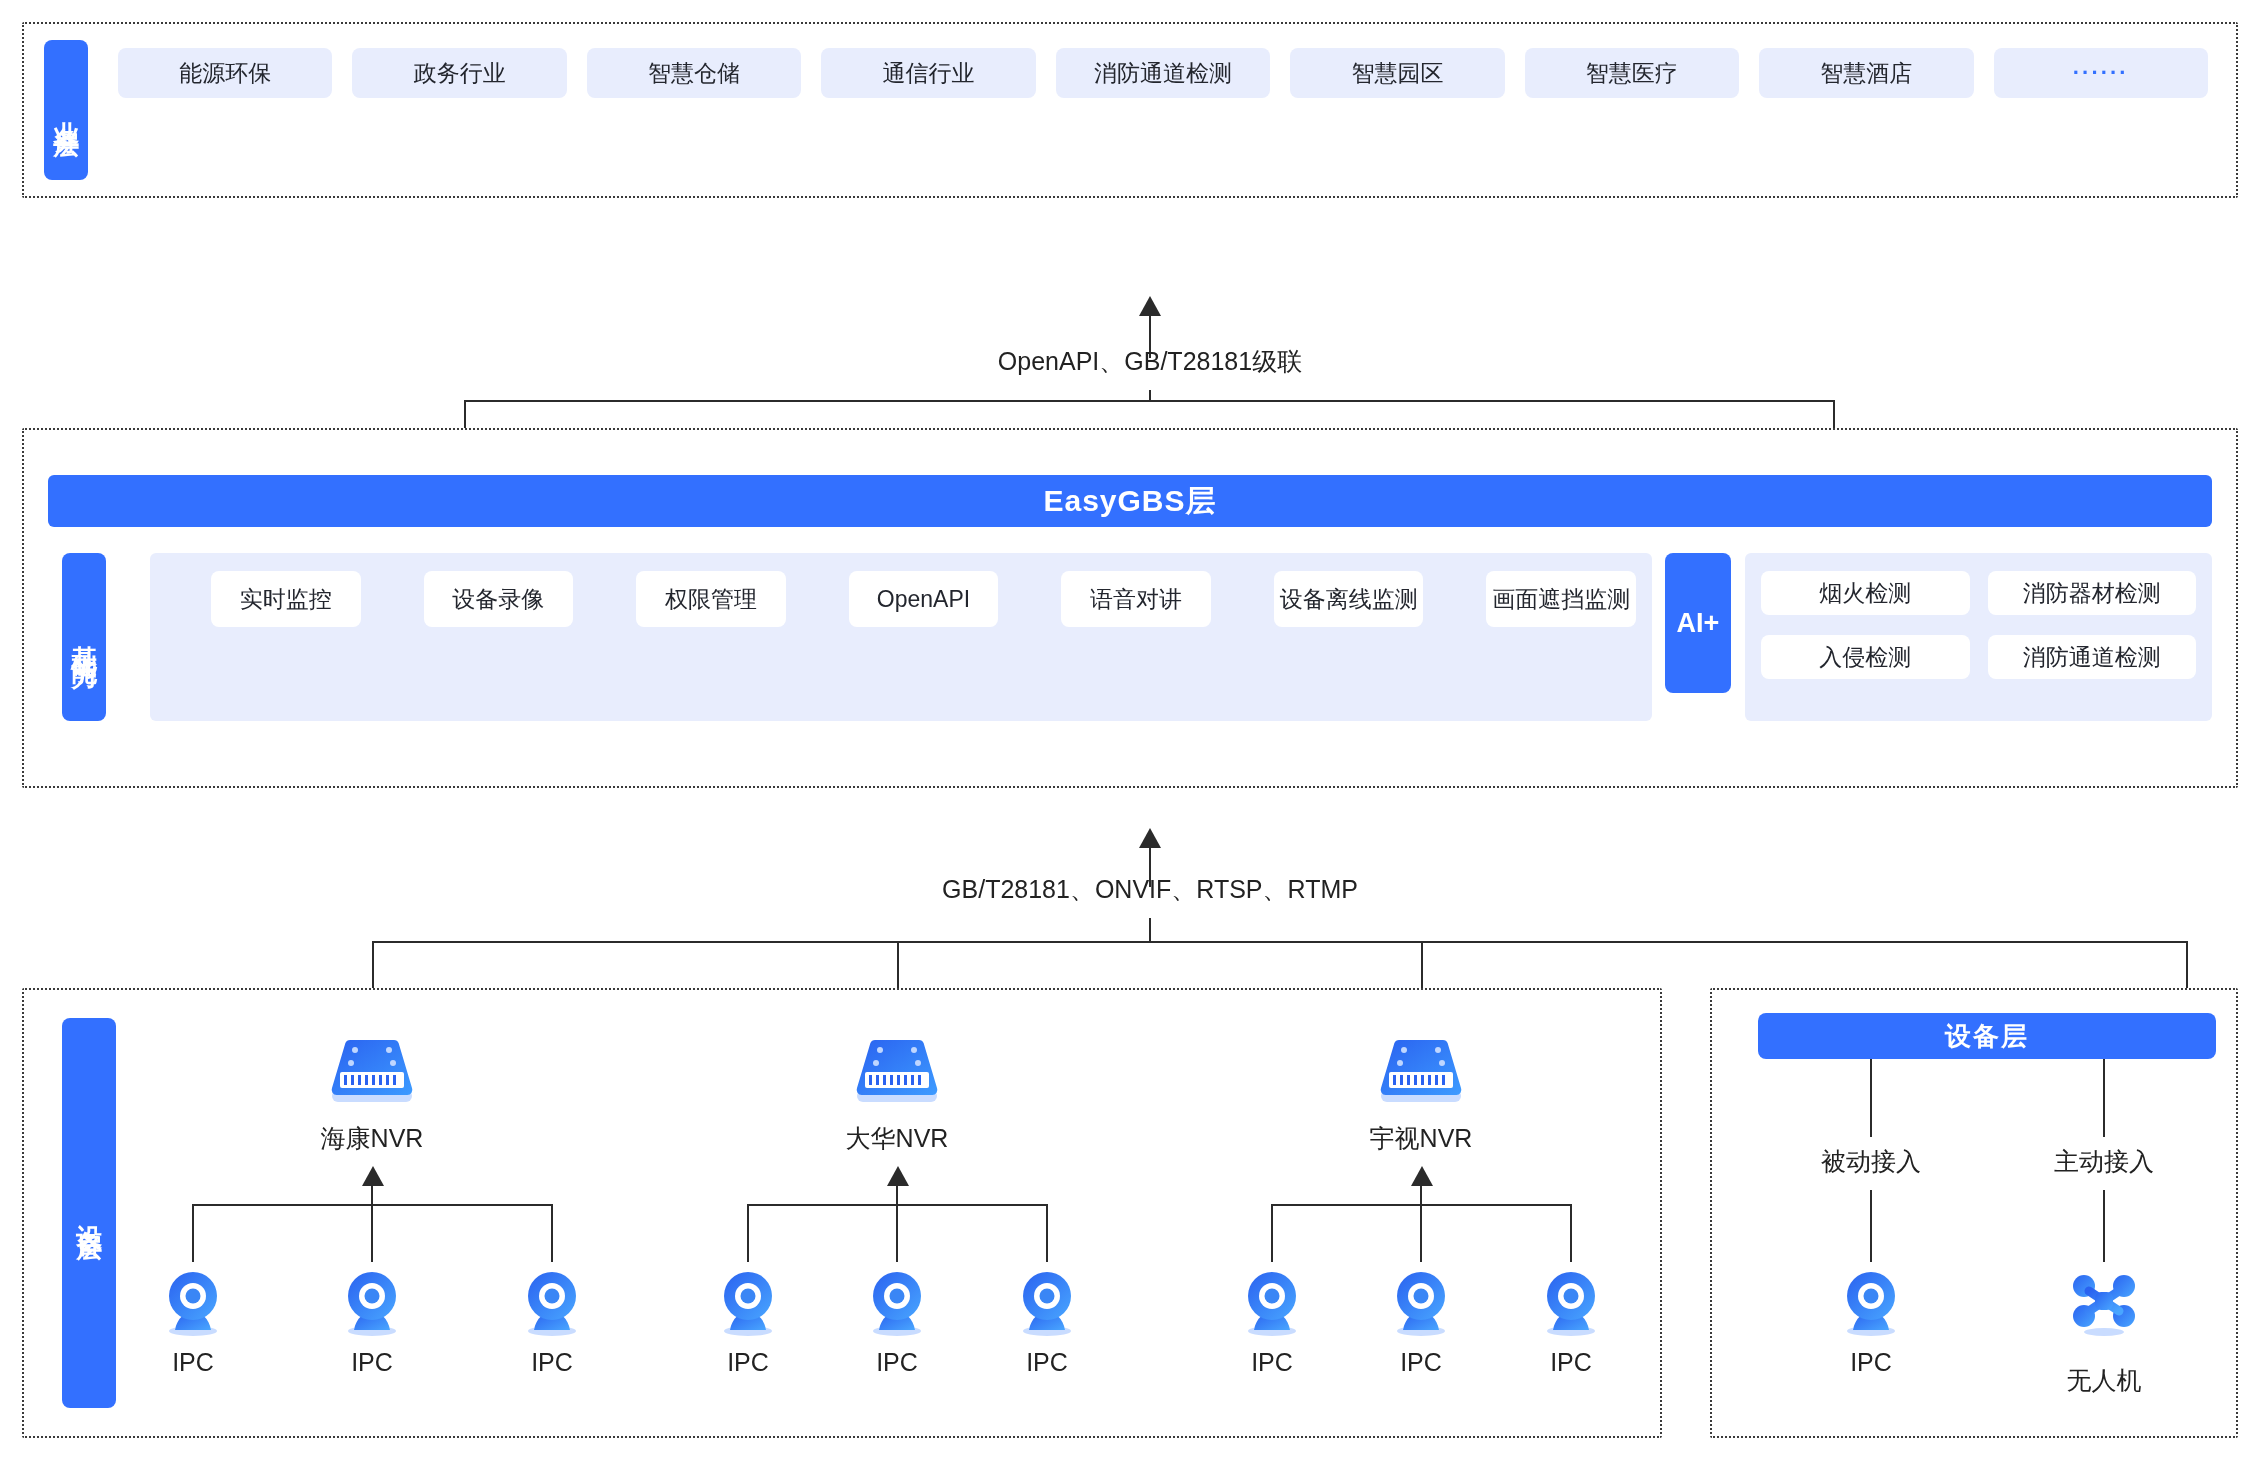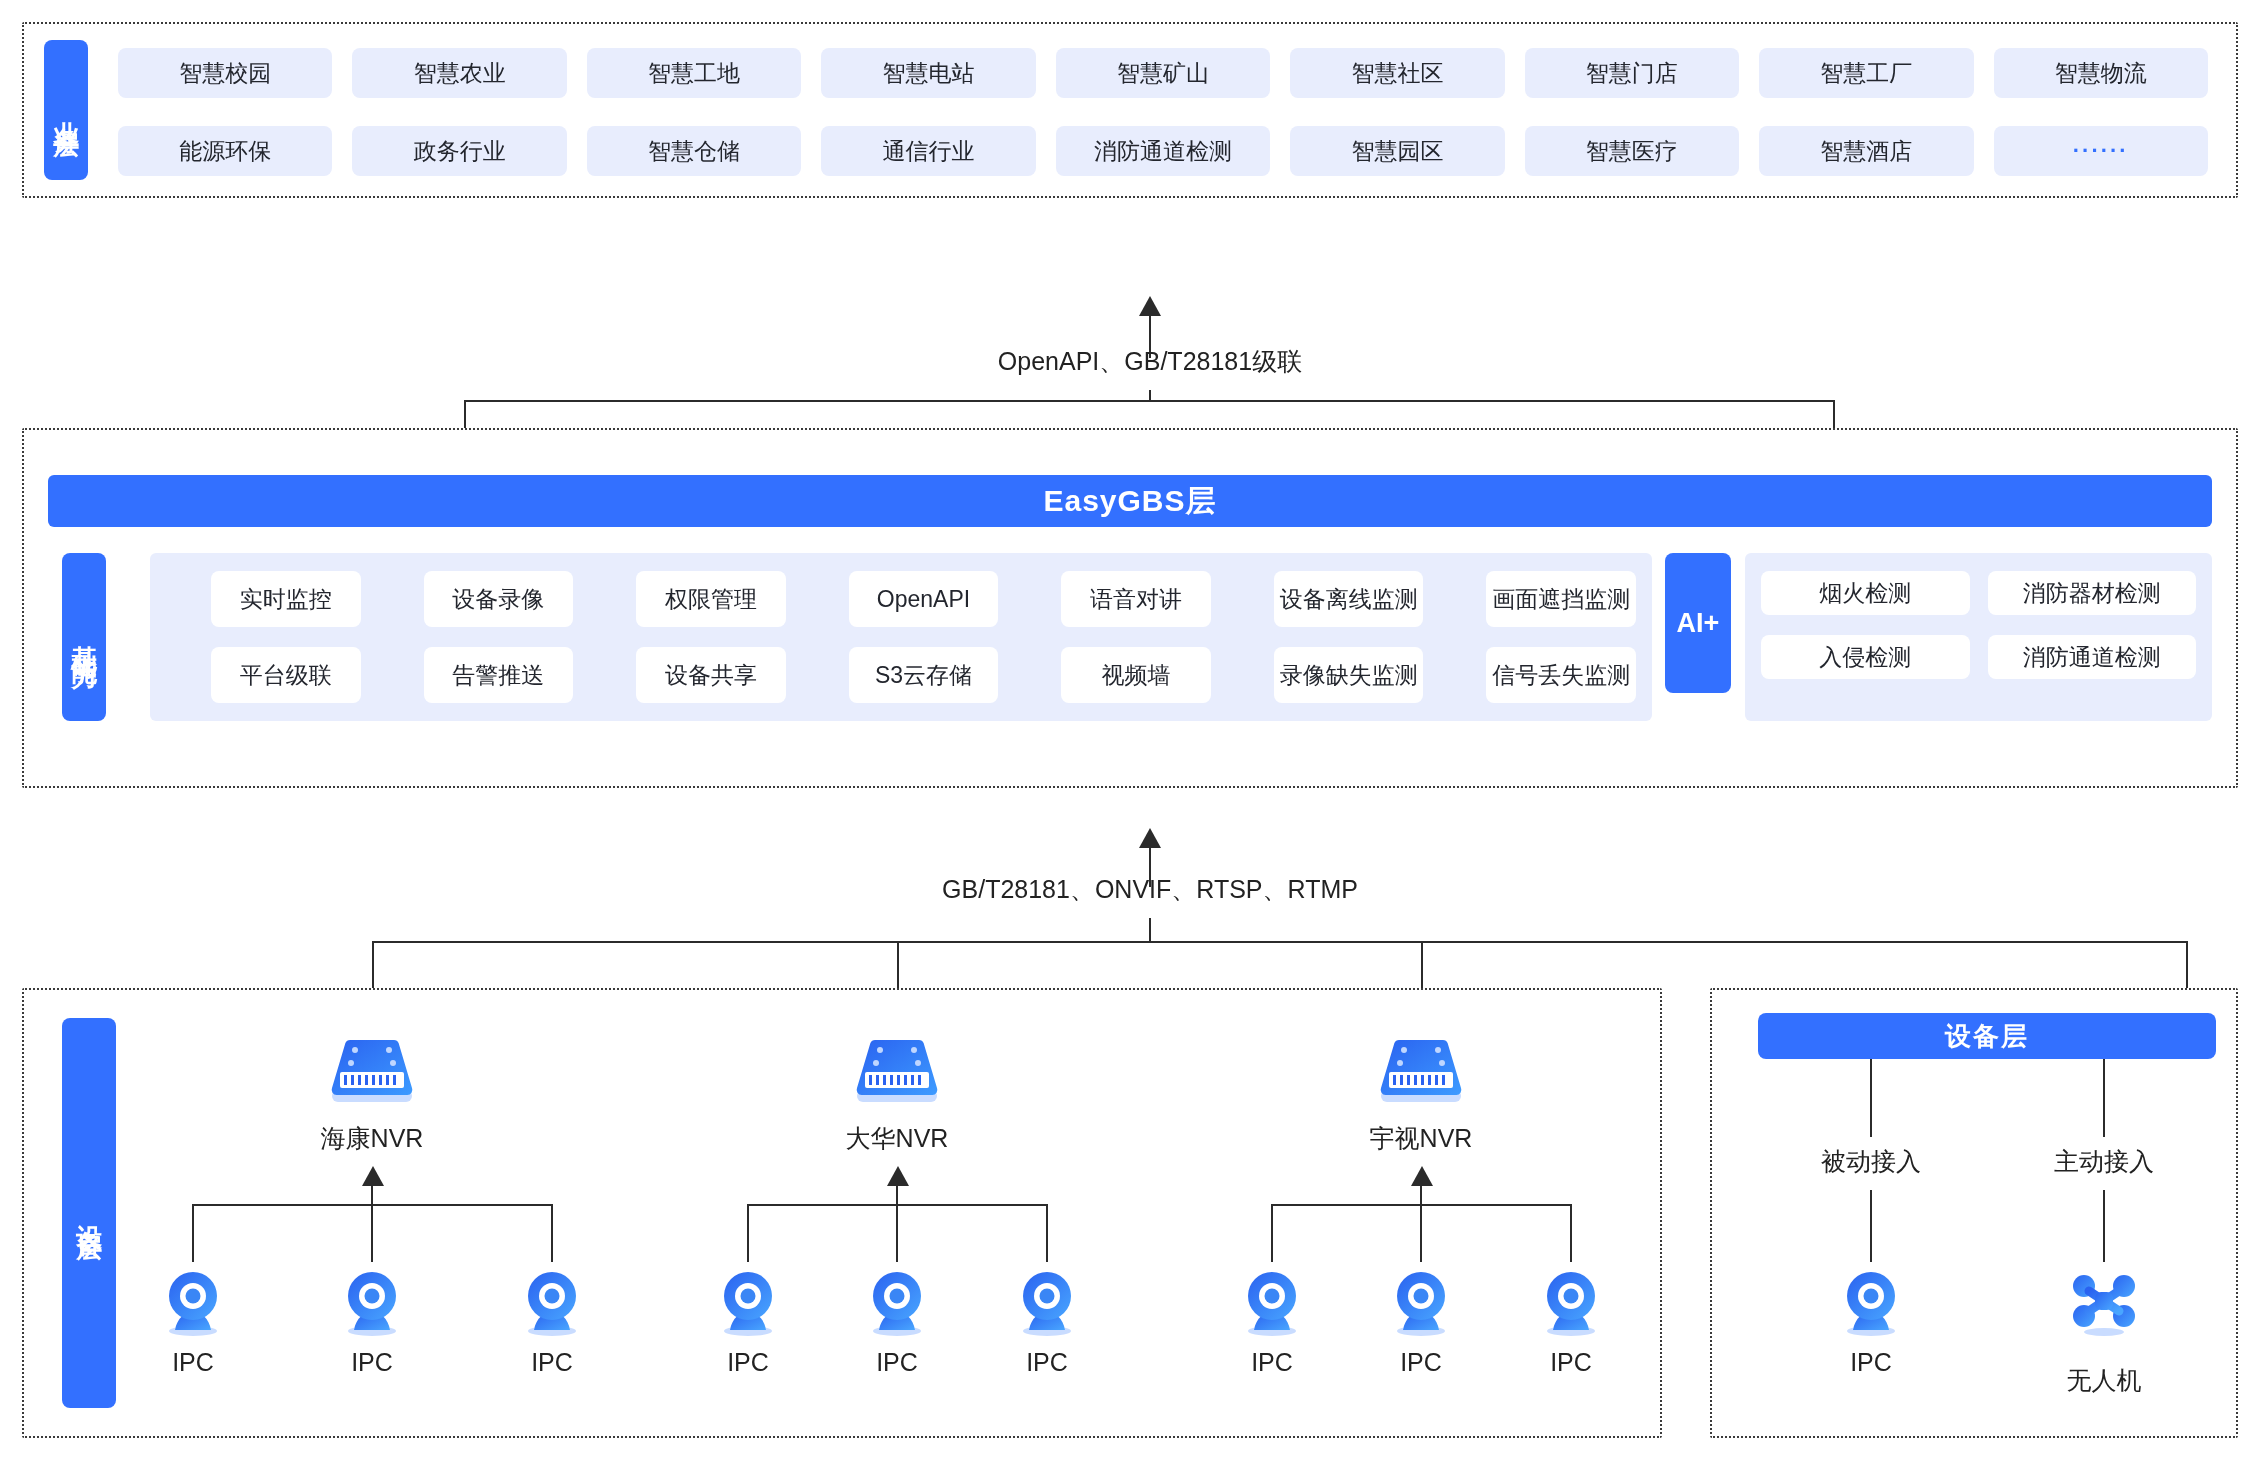--- a/index.html
+++ b/index.html
@@ -180,31 +180,20 @@
 <body>
 
 <div class="dashed-panel" style="left:22px; top:22px; width:2216px; height:176px;"></div>
 
 <div class="side-label" style="left:44px; top:40px; width:44px; height:140px;">
   <span>业务层</span>
 </div>
 
 <div id="business-grid">
   <div class="biz-row">
-    <div class="tag">智慧校园</div>
-    <div class="tag">智慧农业</div>
-    <div class="tag">智慧工地</div>
-    <div class="tag">智慧电站</div>
-    <div class="tag">智慧矿山</div>
-    <div class="tag">智慧社区</div>
-    <div class="tag">智慧门店</div>
-    <div class="tag">智慧工厂</div>
-    <div class="tag">智慧物流</div>
-  </div>
-  <div class="biz-row">
     <div class="tag">能源环保</div>
     <div class="tag">政务行业</div>
     <div class="tag">智慧仓储</div>
     <div class="tag">通信行业</div>
     <div class="tag">消防通道检测</div>
     <div class="tag">智慧园区</div>
     <div class="tag">智慧医疗</div>
     <div class="tag">智慧酒店</div>
     <div class="tag dots">······</div>
   </div>
@@ -234,29 +223,20 @@
 
 <div id="cap-panel">
   <div class="cap-row">
     <div class="cap-item">实时监控</div>
     <div class="cap-item">设备录像</div>
     <div class="cap-item">权限管理</div>
     <div class="cap-item">OpenAPI</div>
     <div class="cap-item">语音对讲</div>
     <div class="cap-item">设备离线监测</div>
     <div class="cap-item">画面遮挡监测</div>
-  </div>
-  <div class="cap-row">
-    <div class="cap-item">平台级联</div>
-    <div class="cap-item">告警推送</div>
-    <div class="cap-item">设备共享</div>
-    <div class="cap-item">S3云存储</div>
-    <div class="cap-item">视频墙</div>
-    <div class="cap-item">录像缺失监测</div>
-    <div class="cap-item">信号丢失监测</div>
   </div>
 </div>
 
 <div id="ai-badge">
   <span>AI+</span>
 </div>
 
 <div id="ai-panel">
   <div class="ai-row">
     <div class="ai-item">烟火检测</div>

